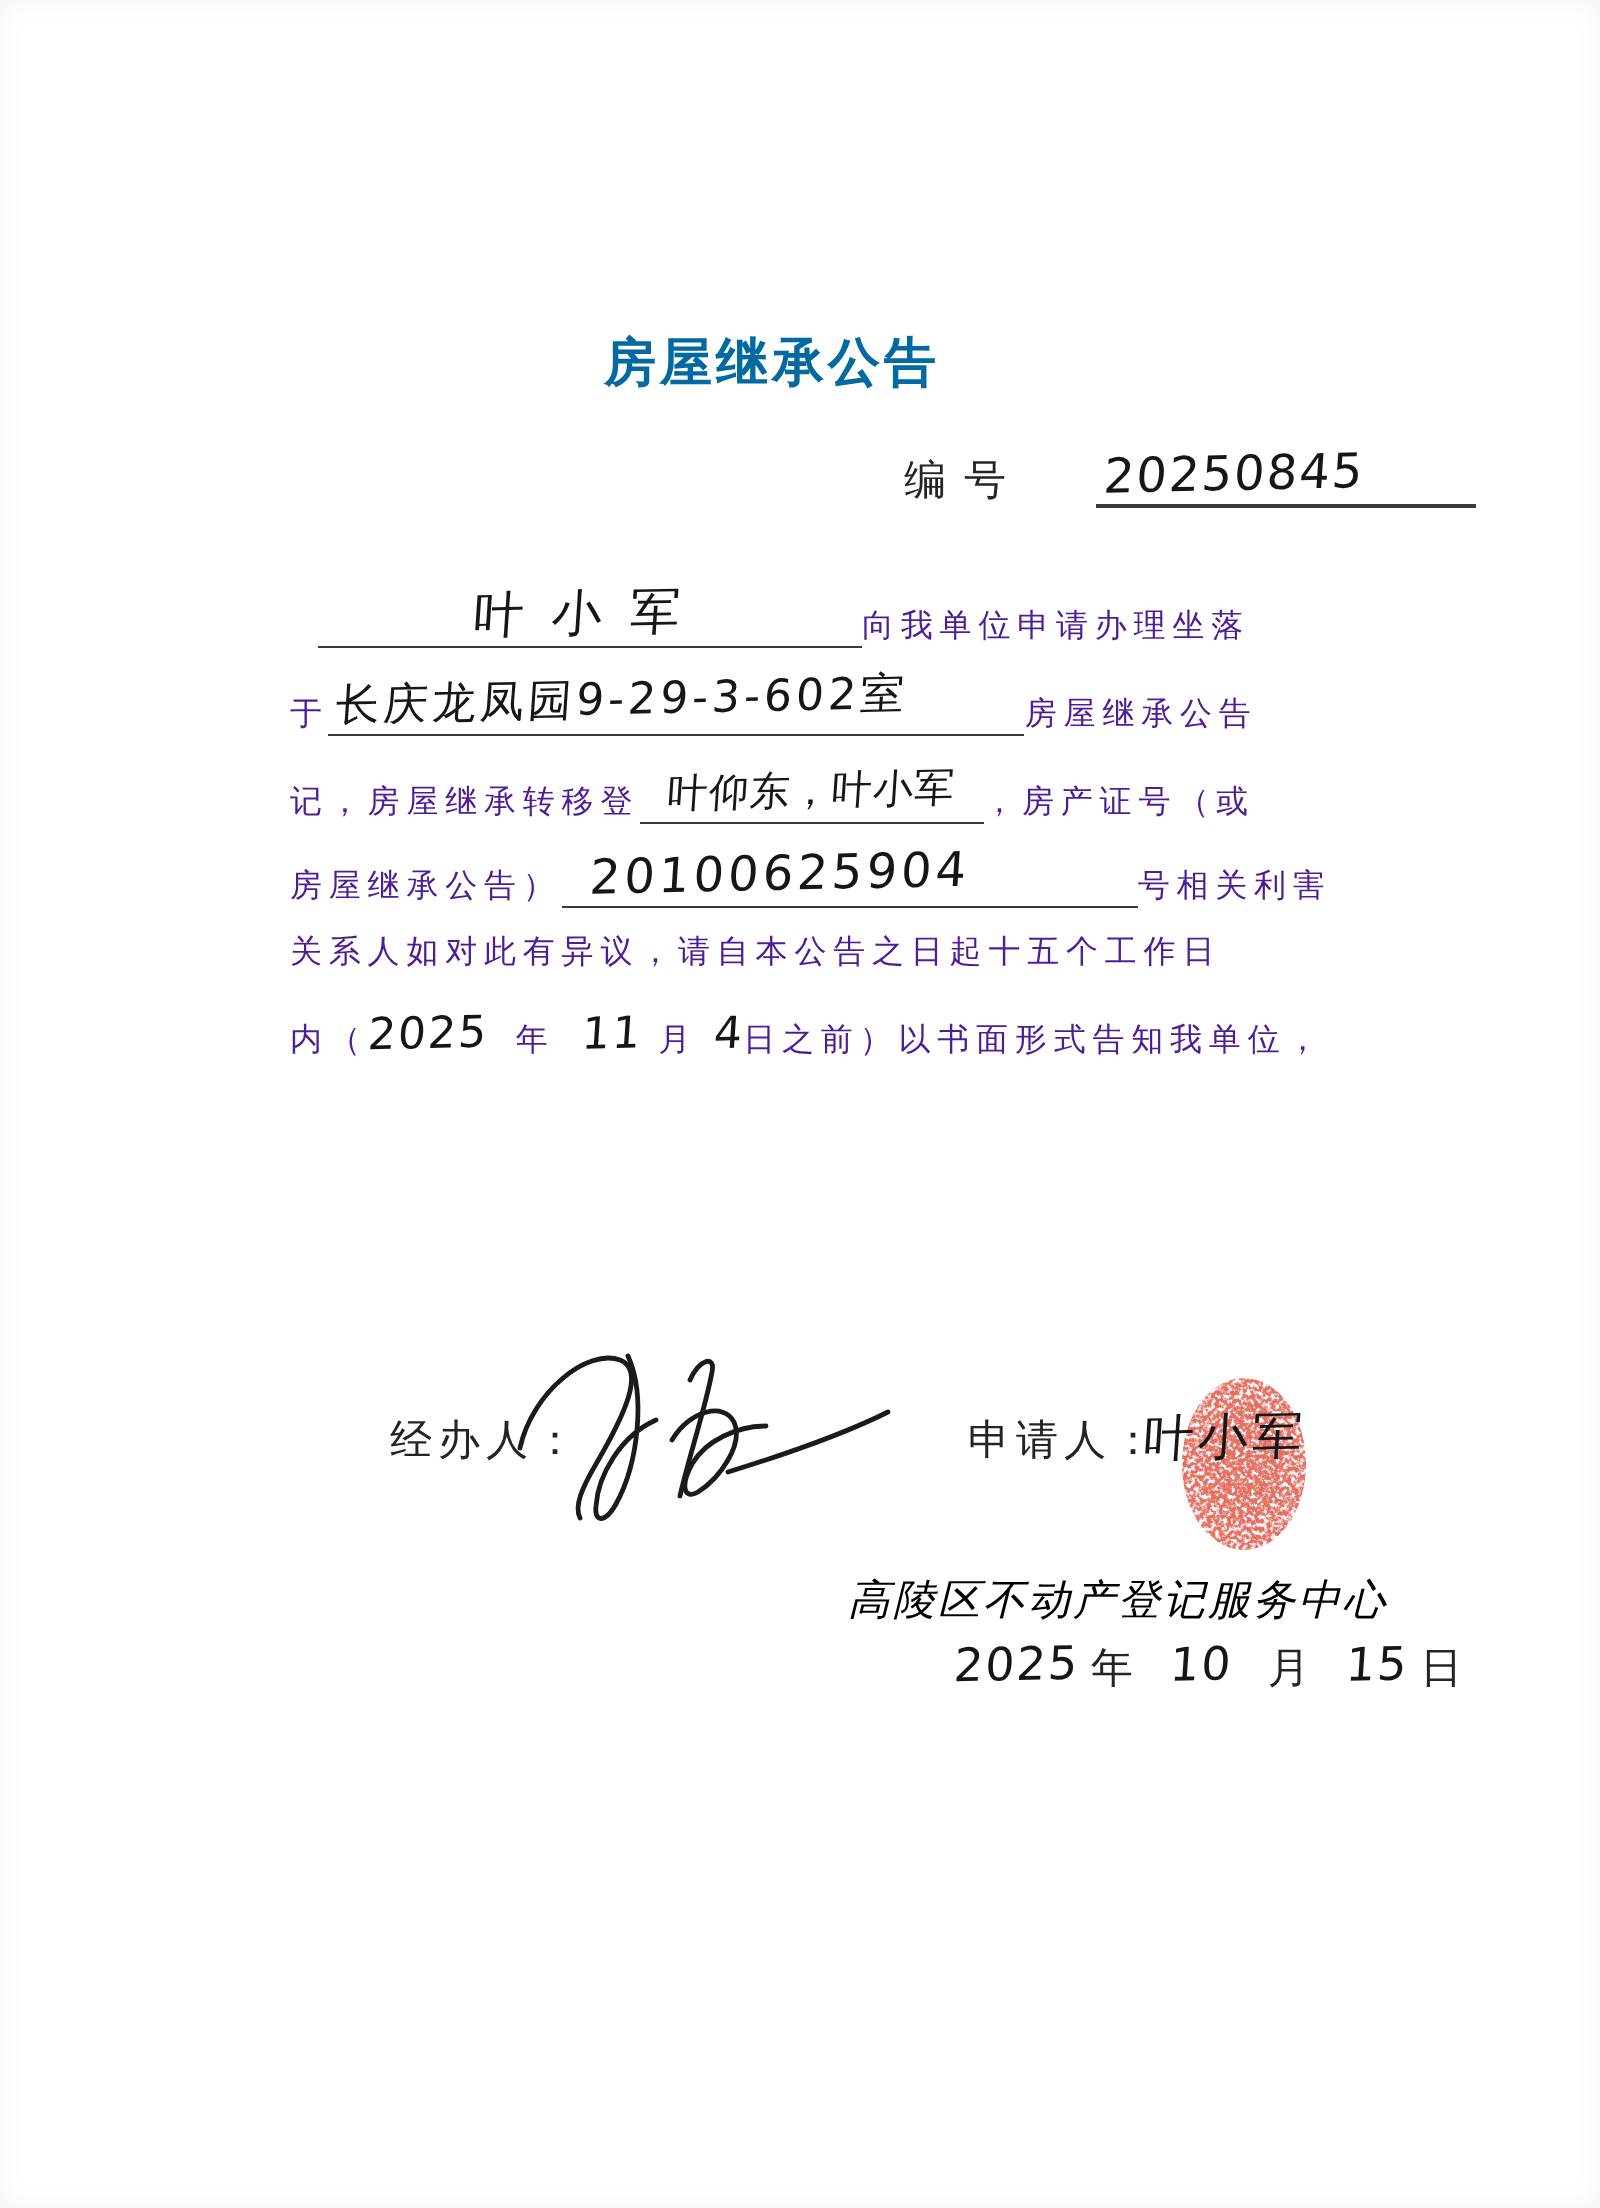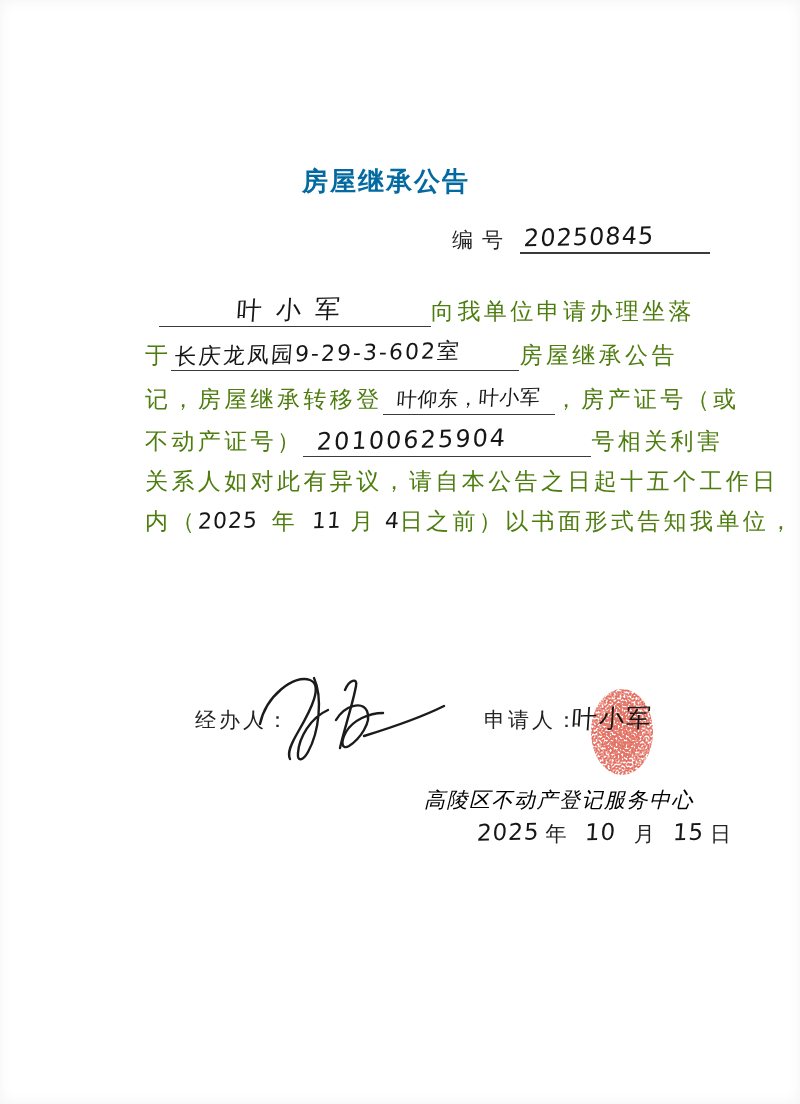--- a/index.html
+++ b/index.html
@@ -4,26 +4,26 @@
 <style>
   * { margin:0; padding:0; box-sizing:border-box; }
   html,body { background:#e8e8e8; }
   .page {
     position:relative; width:800px; height:1104px; margin:0 auto;
     background:#ffffff; overflow:hidden;
     font-family:"Liberation Serif","DejaVu Serif",serif;
     color:#232323;
     box-shadow: inset 0 0 14px rgba(0,0,0,0.05);
   }
-  .print { letter-spacing:3.4px; font-size:23px; color:#4d7c0f; }
+  .print { letter-spacing:3.4px; font-size:16px; color:#4c1d95; }
   .title {
     position:absolute; top:164px; left:0; width:772px;
     text-align:center; font-size:26px; font-weight:600; letter-spacing:2px; color:#0369a1;
   }
-  .number-row { position:absolute; top:224px; left:452px; display:flex; align-items:flex-end; }
+  .number-row { position:absolute; top:224px; left:452px; display:flex; align-items:flex-end;gap:28px; }
   .number-label { font-size:21px; letter-spacing:9px; color:#242424; }
   .blank {
     display:inline-block; border-bottom:2px solid #3a3a3a;
     height:30px; line-height:30px; vertical-align:bottom; overflow:visible; white-space:nowrap;
   }
   .hand {
     display:inline-block;
     font-family:"DejaVu Sans","Liberation Sans",sans-serif;
     color:#161616; transform:skewX(-5deg) rotate(-1.2deg);
     letter-spacing:1px;
@@ -77,21 +77,21 @@
 
   <div class="bodyline" style="top:340px;">
     <span class="print">于</span><span class="blank l2-blank"><span class="hand">长庆龙凤园9-29-3-602室</span></span><span class="print">房屋继承公告</span>
   </div>
 
   <div class="bodyline" style="top:384px;">
     <span class="print">记，房屋继承转移登</span><span class="blank l3-blank"><span class="hand">叶仰东，叶小军</span></span><span class="print">，房产证号（或</span>
   </div>
 
   <div class="bodyline" style="top:426px;">
-    <span class="print">不动产证号）</span><span class="blank l4-blank"><span class="hand">20100625904</span></span><span class="print">号相关利害</span>
+    <span class="print">房屋继承公告）</span><span class="blank l4-blank"><span class="hand">20100625904</span></span><span class="print">号相关利害</span>
   </div>
 
   <div class="bodyline" style="top:466px;">
     <span class="print">关系人如对此有异议，请自本公告之日起十五个工作日</span>
   </div>
 
   <div class="bodyline" style="top:506px;">
     <span class="print">内（</span><span class="hand inline-hand">2025</span><span class="gap-m"></span><span class="print">年</span><span class="gap-m"></span><span class="hand inline-hand">11</span><span class="gap-s"></span><span class="print">月</span><span class="gap-s"></span><span class="hand inline-hand">4</span><span class="print">日之前）以书面形式告知我单位，</span>
   </div>
 

